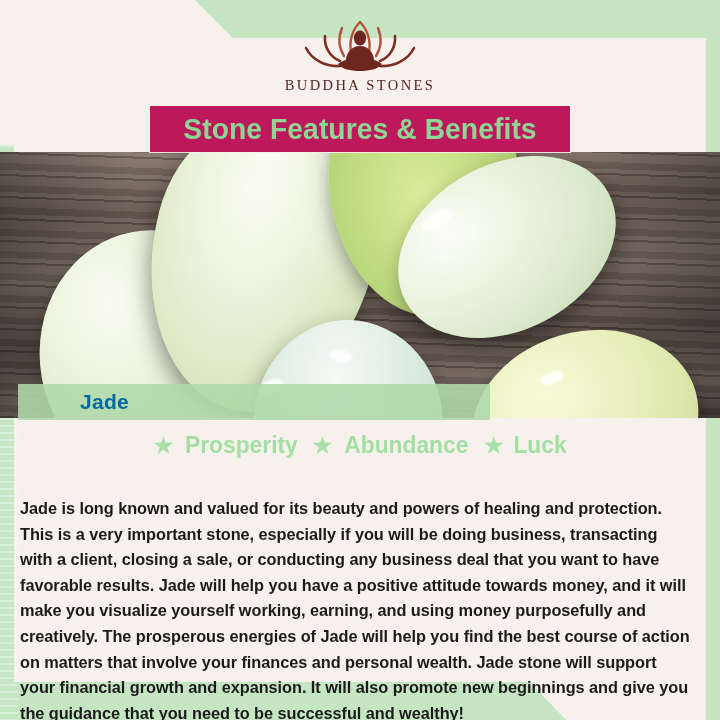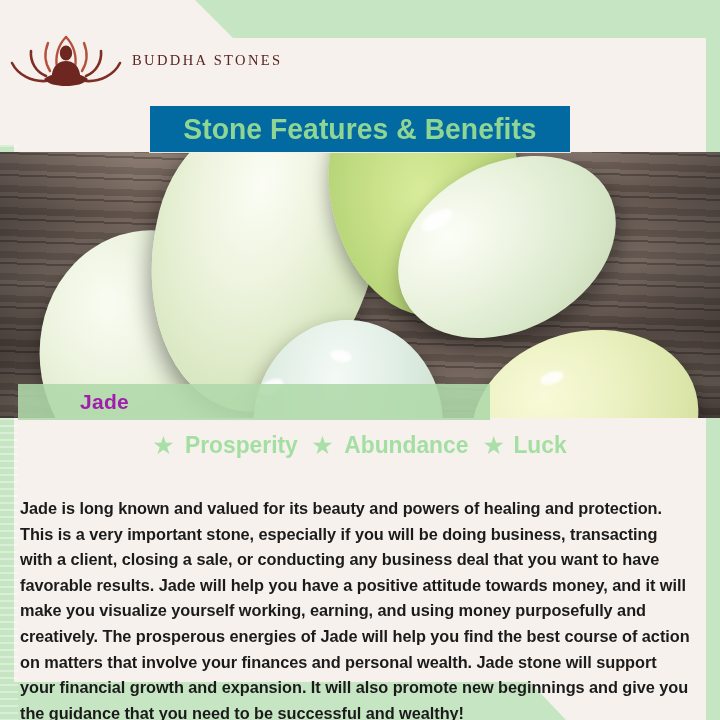--- a/index.html
+++ b/index.html
@@ -39,34 +39,34 @@
       rgba(255,255,255,0) 2px, rgba(255,255,255,0) 7px);
   }
   .inner-surface{
     position:absolute;left:14px;top:38px;width:692px;height:644px;
     background:#F6F1EC;z-index:2;
   }
 
   
   .header{
     position:absolute;left:0;top:14px;width:720px;height:92px;
-    z-index:6;display:flex;align-items:center;
+    z-index:6;display:flex;flex-direction:column;align-items:center;
   }
   .logo-mark{width:132px;height:62px;display:block;}
   .logo-word{
     margin-top:1px;
     font-family:"Liberation Serif",serif;
     font-size:14.5px;letter-spacing:2.4px;
     color:#5A2222;font-weight:400;
   }
 
   
   .title-banner{
     position:absolute;left:150px;top:106px;width:420px;height:46px;
-    background:#0369a1;z-index:7;
+    background:#be185d;z-index:7;
     display:flex;align-items:center;justify-content:center;
     box-shadow:0 0 0 1px rgba(246,241,236,.9);
   }
   .title-text{
     font-family:"Liberation Sans Narrow","Liberation Sans",sans-serif;
     font-weight:bold;font-size:30px;letter-spacing:.1px;
     color:#8FD694;white-space:nowrap;
     transform:scaleX(.94);transform-origin:center;
   }
 
@@ -112,21 +112,21 @@
       transform:rotate(-16deg);box-shadow:0 8px 20px rgba(0,0,0,.38);}
   .glint{position:absolute;background:rgba(255,255,255,.85);border-radius:50%;filter:blur(1px);}
 
   
   .jade-bar{
     position:absolute;left:18px;top:384px;width:472px;height:36px;
     background:rgba(175,216,170,.88);z-index:5;
     display:flex;align-items:center;
   }
   .jade-text{
-    margin-left:62px;color:#a21caf;font-weight:bold;font-size:21px;
+    margin-left:62px;color:#0369a1;font-weight:bold;font-size:21px;
     letter-spacing:.3px;
   }
 
   
   .benefits{
     position:absolute;left:0;top:428px;width:720px;height:34px;z-index:6;
     display:flex;align-items:center;justify-content:center;gap:11px;
   }
   .ben-item{display:flex;align-items:center;gap:7px;}
   .ben-star{color:#A8E0A7;font-size:25px;line-height:1;}

